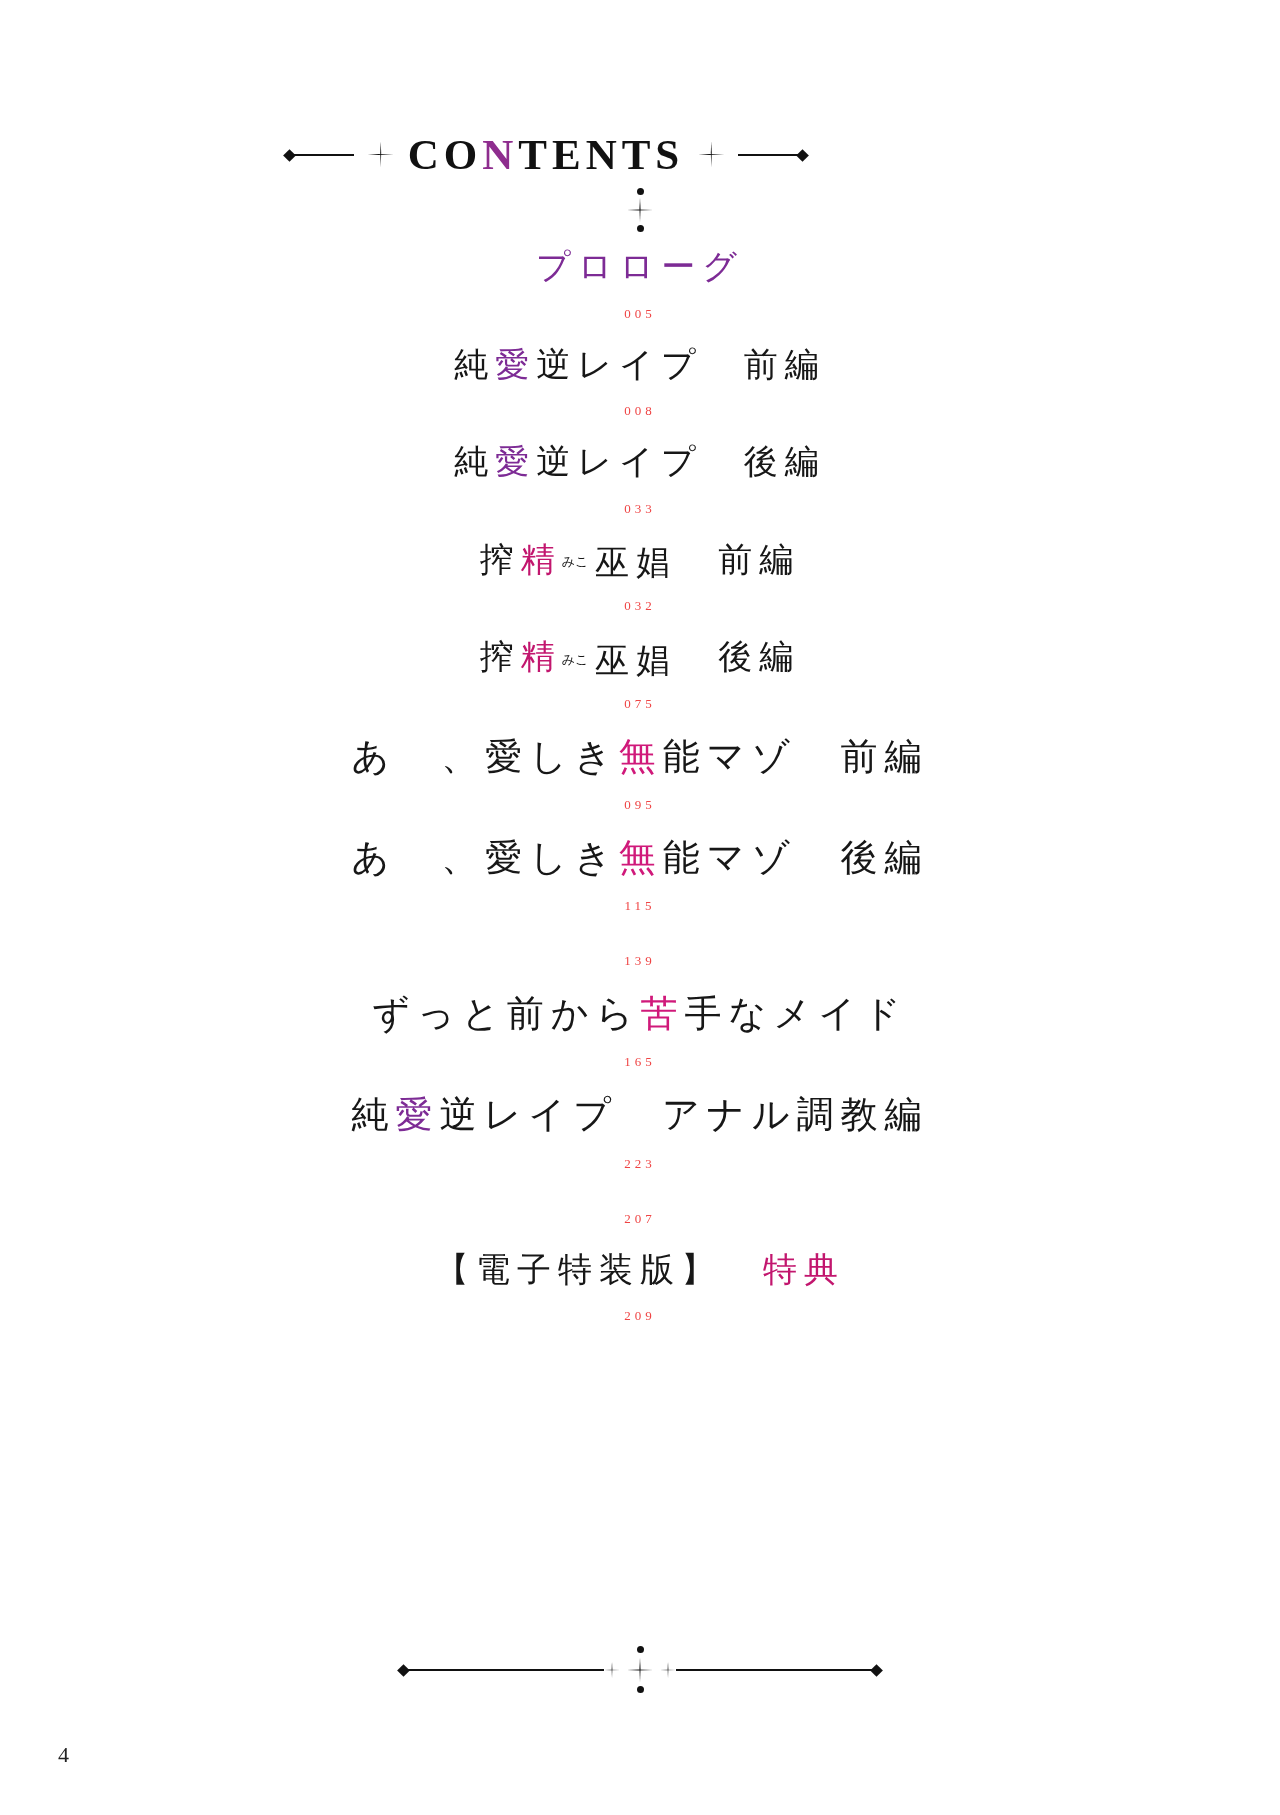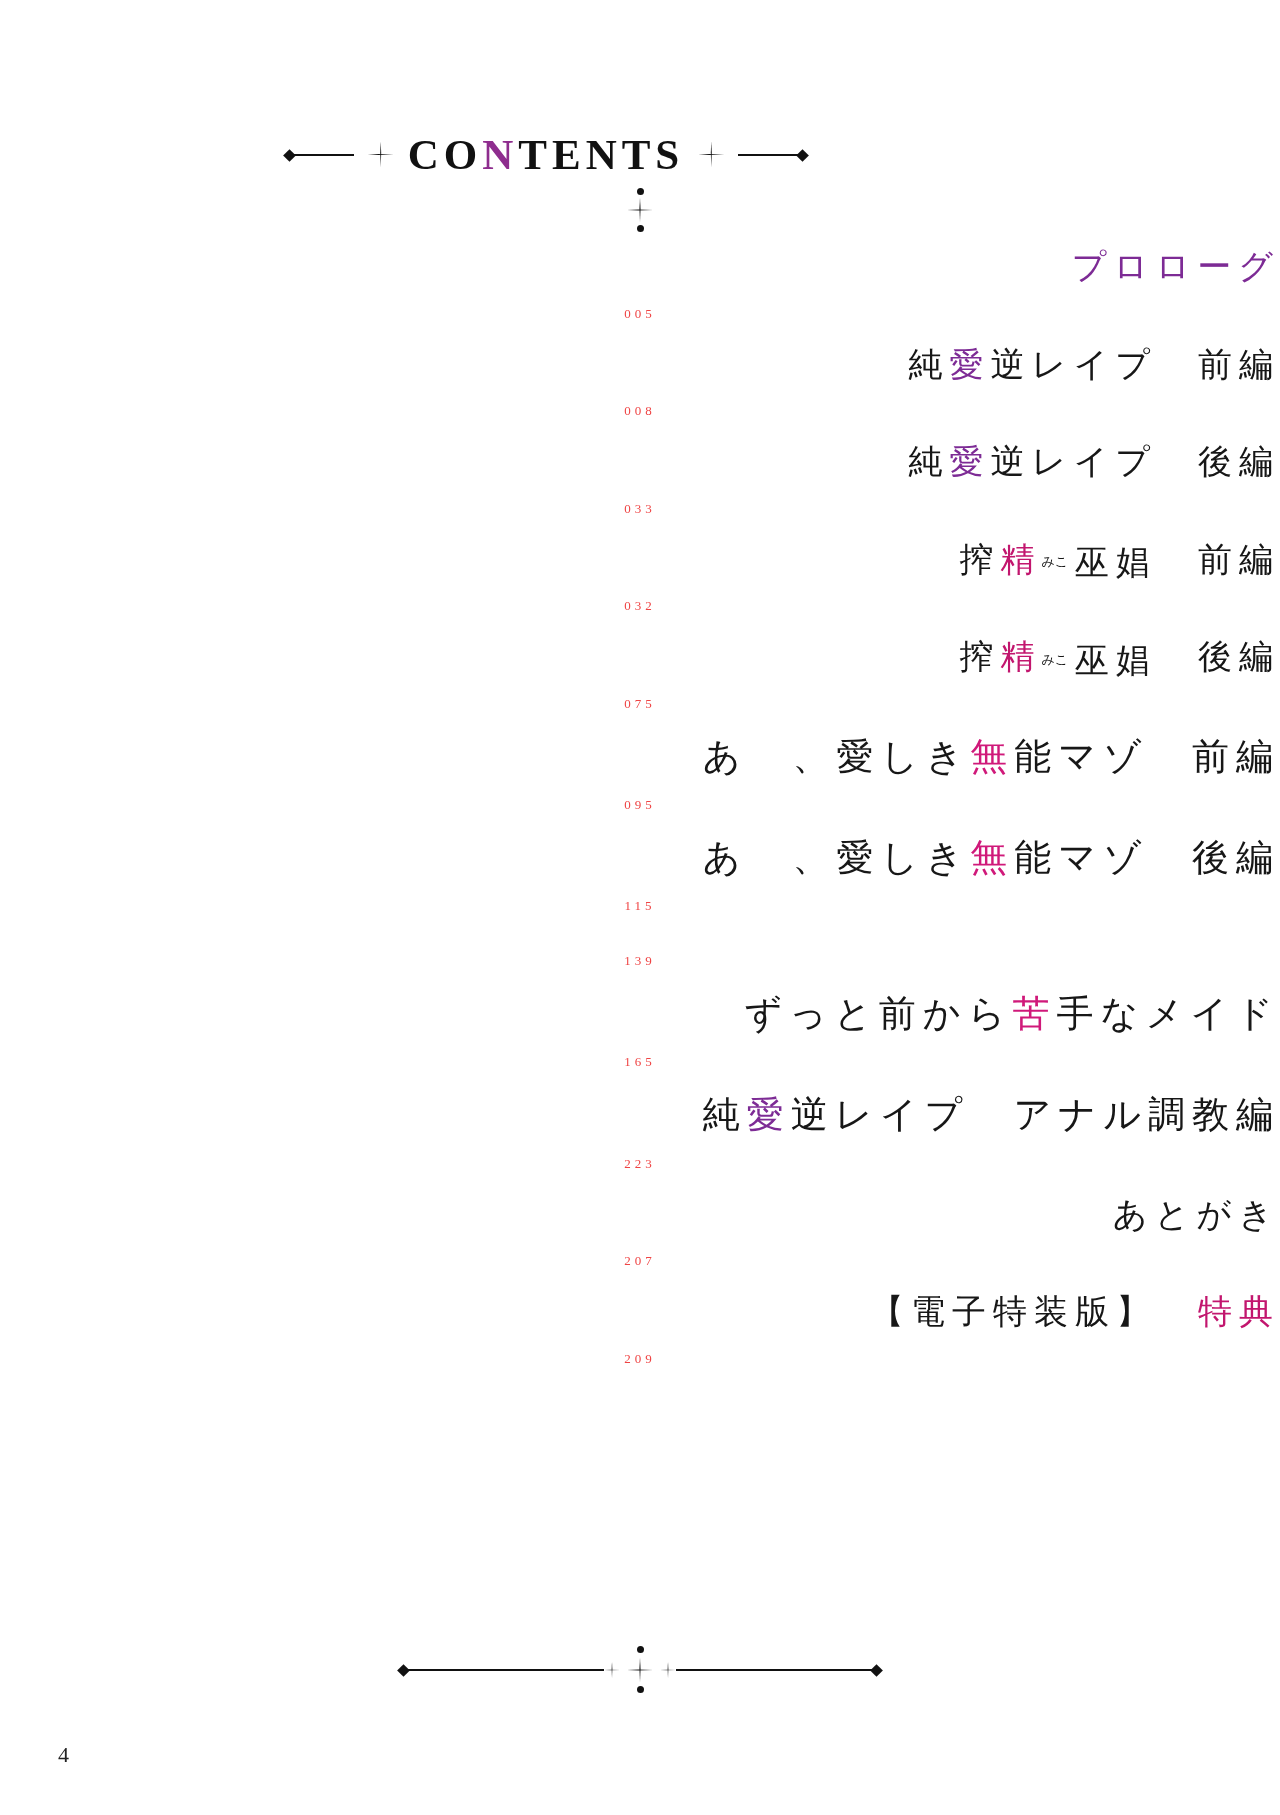--- a/index.html
+++ b/index.html
@@ -168,21 +168,20 @@
     margin-bottom: 22px;
   }
   .entry-title {
     font-family: "Liberation Serif", serif;
     font-size: 34px;
     letter-spacing: 7px;
     color: #171717;
     line-height: 1.25;
     white-space: nowrap;
     font-weight: 500;
-    text-align: right;
   }
   .entry-title.big {
     font-size: 37px;
   }
   .entry-title .hl-purple { color: #7d2b95; }
   .entry-title .hl-magenta { color: #c2166e; }
   .entry-title .hl-pink { color: #d0197a; }
   .entry-title .ruby-wrap {
     display: inline-flex;
     flex-direction: row;
@@ -327,21 +326,20 @@
       </div>
       <div class="toc-entry">
         <div class="entry-title big"><span>ずっと前から</span><span class="hl-pink">苦</span><span>手なメイド</span></div>
         <div class="entry-page">165</div>
       </div>
       <div class="toc-entry">
         <div class="entry-title big"><span>純</span><span class="hl-purple">愛</span><span>逆レイプ　アナル調教編</span></div>
         <div class="entry-page">223</div>
       </div>
       <div class="toc-entry">
-        <div class="entry-title"><span>あとがき</span></div>
         <div class="entry-page">207</div>
       </div>
       <div class="toc-entry">
         <div class="entry-title"><span>【電子特装版】　</span><span class="hl-magenta">特典</span></div>
         <div class="entry-page">209</div>
       </div>
     </div>
 
   <div class="footer-orn">
     <span class="foot-rule left"></span>

